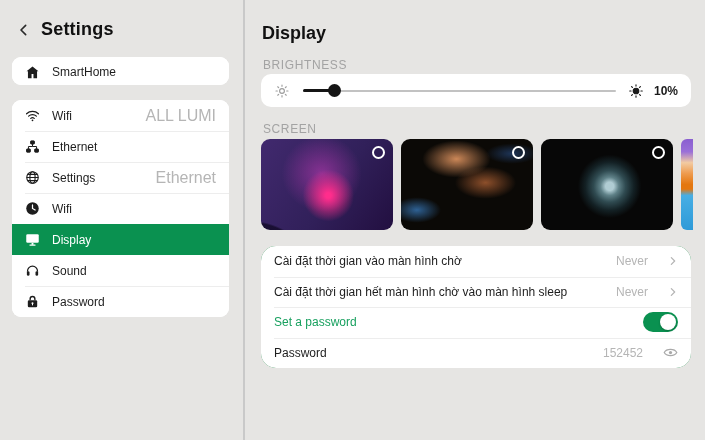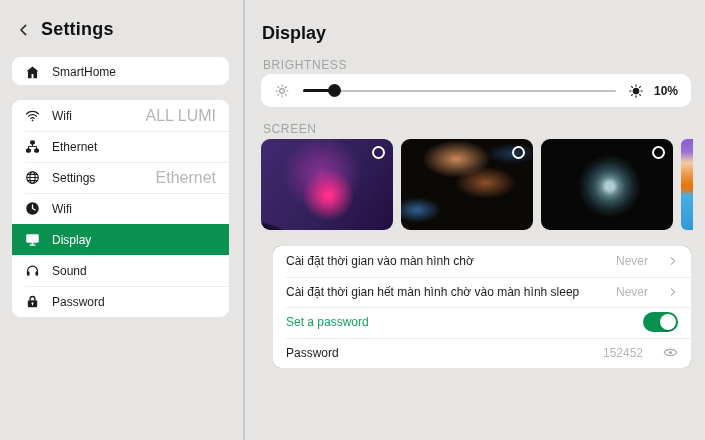--- a/index.html
+++ b/index.html
@@ -102,22 +102,22 @@
         #070707 38%);
   }
   .thumb-stripes {
     width:12px; border-radius:6px 0 0 6px;
     background:linear-gradient(180deg,
       #8a5fd0 0%, #9a70d8 14%, #f2cba2 26%, #ee9b4e 38%,
       #e4770f 50%, #e4770f 55%, #47aee4 62%, #2e9ad8 100%);
   }
 
   .settings-card {
-    position:absolute; top:246px; left:26px; right:14px;
-    background:#15803d; border-radius:8px; overflow:hidden;
+    position:absolute; top:246px; left:14px; right:14px;
+    background:#15803d; border-radius:15px; overflow:hidden;
   }
   .set-row {
     height:30.5px; display:flex; align-items:center;
     padding:0 13px; position:relative; cursor:pointer; background:#fff;
   }
   .set-row + .set-row::before {
     content:""; position:absolute; top:0; left:13px; right:0;
     border-top:1px solid #ededed;
   }
   .set-row .lbl { font-size:12px; color:#1d1d1d; }

